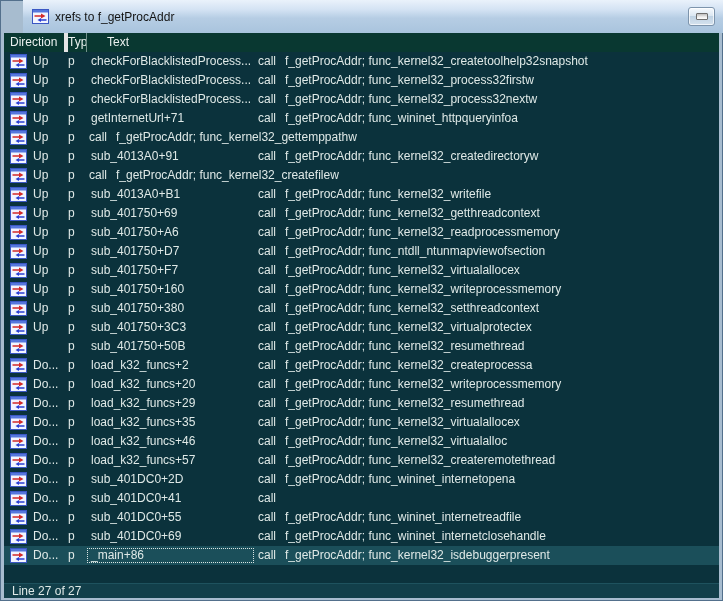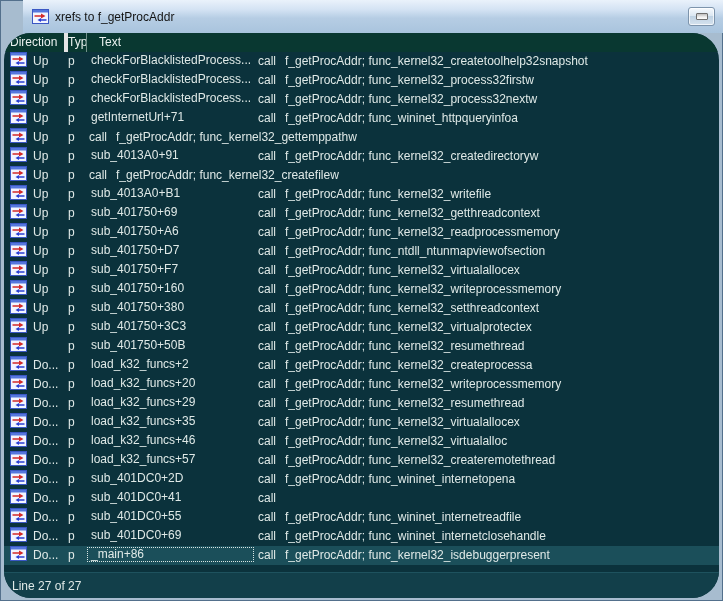--- a/index.html
+++ b/index.html
@@ -28,48 +28,48 @@
     display:flex;align-items:center;justify-content:center;cursor:default;
     box-shadow:inset 0 0 0 1px rgba(255,255,255,.7);
   }
   .glyph{
     width:12px;height:7px;border:1px solid #6e6e6e;border-radius:1px;
     background:linear-gradient(to bottom,#bdbdbd 0%,#efefef 60%,#fdfdfd 100%);
   }
   .body{
     position:absolute;top:33px;left:4px;right:4px;bottom:3px;
     background:var(--list-bg,#0b323c);
-    display:flex;flex-direction:column;overflow:hidden;border-radius:27px;
+    display:flex;flex-direction:column;overflow:hidden;
   }
   .hdr{
     height:19px;flex:0 0 auto;display:flex;
     background:var(--header-bg,#093831);
     color:var(--header-text,#eaf1ef);line-height:18px;
   }
   .h{white-space:nowrap;overflow:hidden;}
   .h-dir{width:60px;padding-left:6px;}
   .h-typ{width:22px;padding-left:0;border-left:4px solid #e5e5e5;}
   .h-addr{width:169px;padding-left:5px;border-left:1px solid #73928c;}
-  .h-text{flex:1;padding-left:12px;border-left:1px solid #73928c;}
+  .h-text{flex:1;padding-left:20px;border-left:1px solid #73928c;}
   .list{height:513px;flex:0 0 auto;}
   .row{
-    height:19px;display:flex;align-items:flex-start;
+    height:19px;display:flex;align-items:center;
     color:var(--row-text,#dfe9e7);line-height:19px;white-space:nowrap;
   }
   .row.selected{background:var(--selected-bg,#1b4f5a);}
   .c-icon{width:29px;flex:0 0 auto;padding-left:6px;display:flex;align-items:center;}
   .xicon{width:17px;height:15px;display:inline-block;}
   .c-dir{width:31px;flex:0 0 auto;overflow:hidden;}
   .c-typ{width:22px;flex:0 0 auto;padding-left:4px;}
   .c-addr{width:169px;flex:0 0 auto;padding-left:5px;overflow:hidden;line-height:17px;}
   .row.selected .c-addr{outline:1px dotted #d9e5e3;outline-offset:-2px;}
   .c-mn{width:30px;flex:0 0 auto;padding-left:3px;}
   .c-txt{flex:1;overflow:hidden;}
   .statusbar{
-    margin-top:auto;height:26px;flex:0 0 auto;
+    margin-top:auto;height:15px;flex:0 0 auto;
     background:var(--status-bg,#123f4a);
     border-top:1px solid #1e525e;
     color:var(--row-text,#dfe9e7);
     display:flex;align-items:center;padding-left:8px;
   }
 </style>
 </head>
 <body>
 
 <div class="window">

